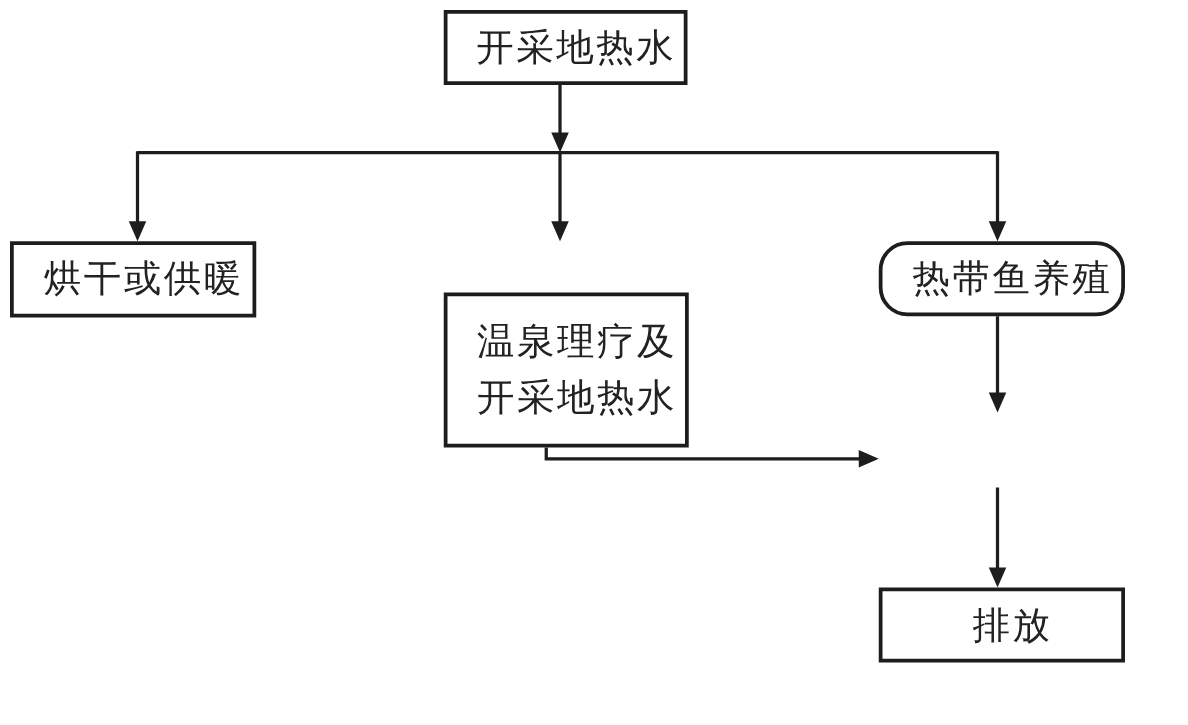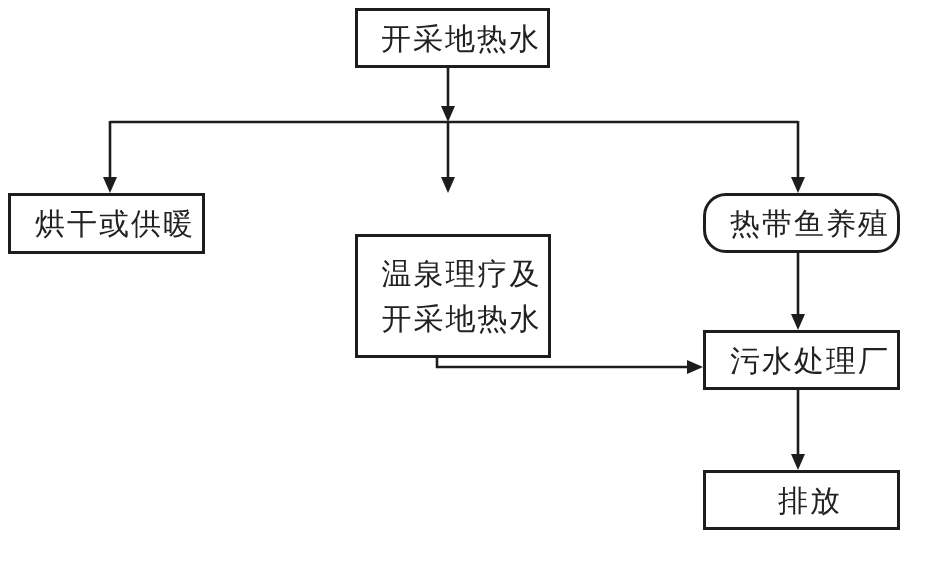--- a/index.html
+++ b/index.html
@@ -109,21 +109,18 @@
 
   <div class="node node-spa">
     <span>温泉理疗及</span>
     <span>开采地热水</span>
   </div>
 
   <div class="node node-fish">
     <span>热带鱼养殖</span>
   </div>
 
-  <div class="node node-treatment">
-    <span>污水处理厂</span>
-  </div>
 
   <div class="node node-discharge">
     <span>排放</span>
   </div>
 
 </div>
 
 </body></html>

